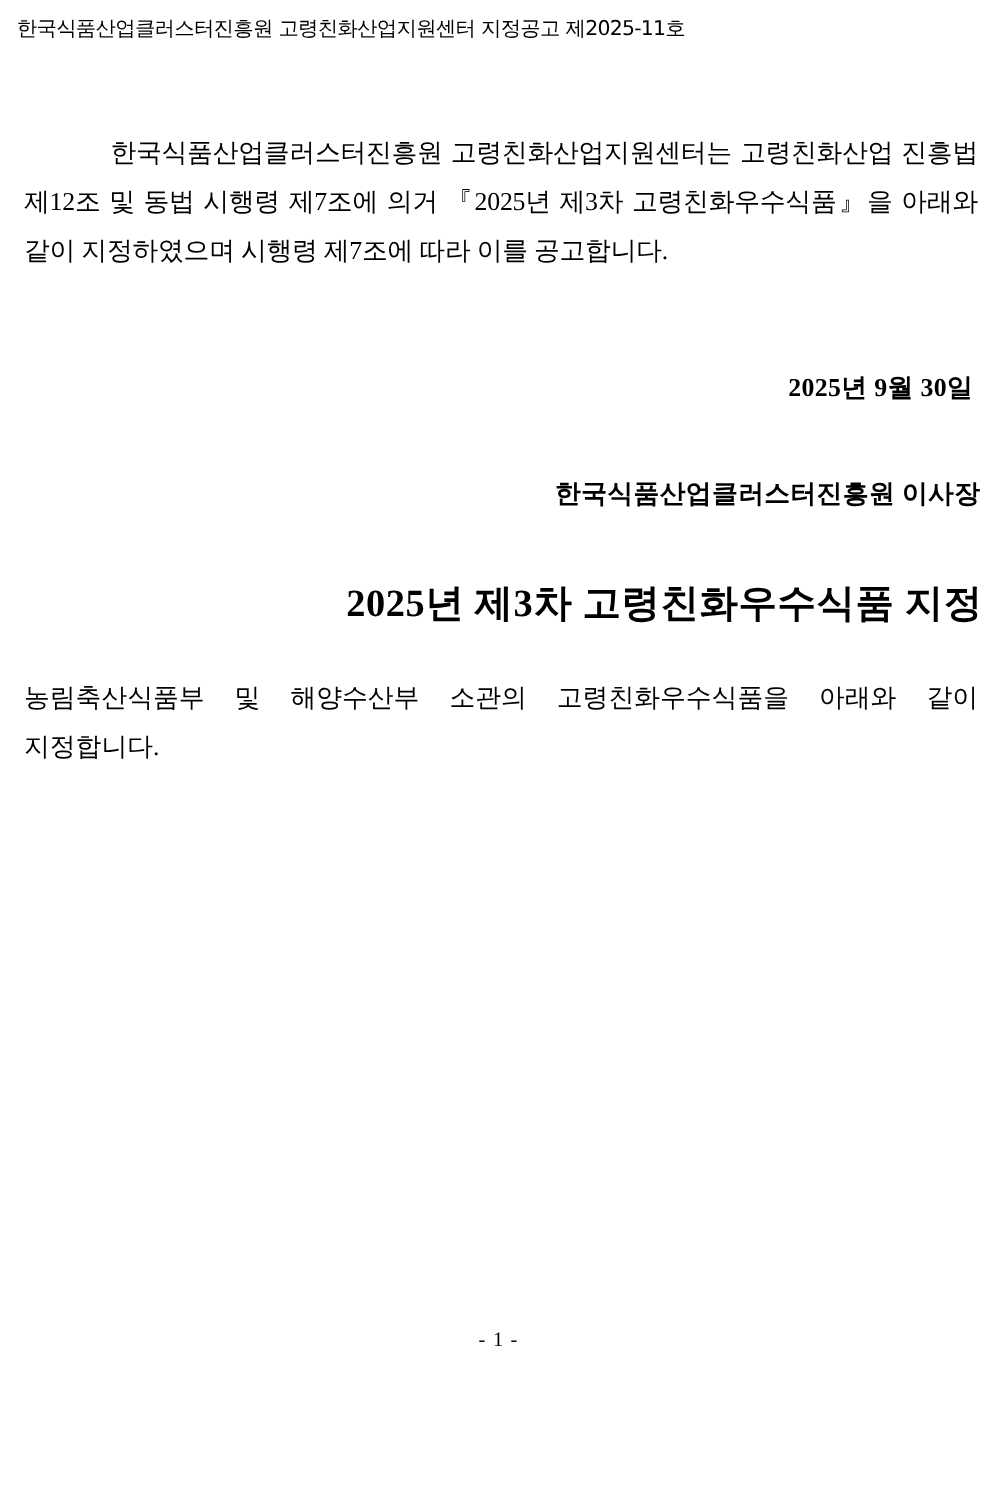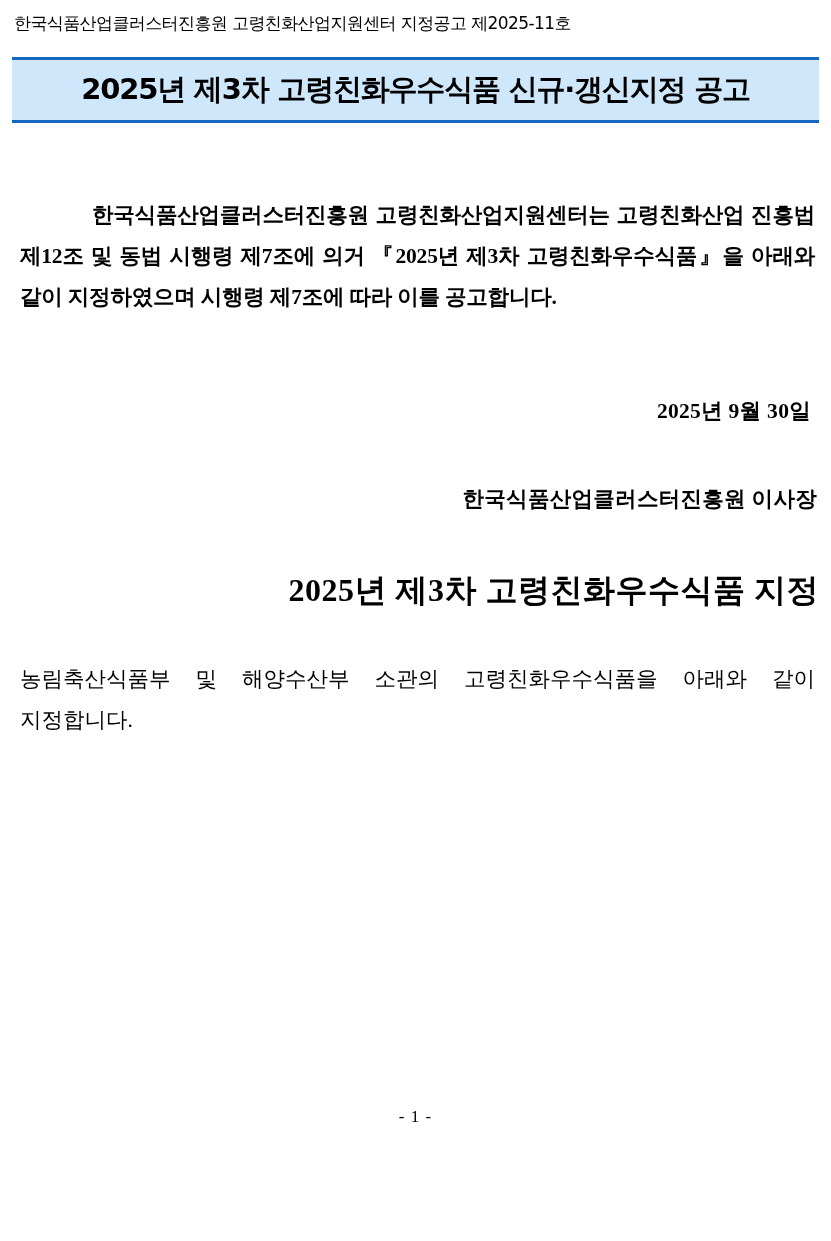--- a/index.html
+++ b/index.html
@@ -59,21 +59,20 @@
     margin-top: 72px;
     padding: 0 4px 0 8px;
   }
   .para {
     font-size: 21.5px;
     line-height: 41px;
     text-align: justify;
     text-justify: inter-character;
     letter-spacing: -0.2px;
     word-break: keep-all;
-    font-weight: bold;
   }
   .para.indent {
     text-indent: 72px;
   }
 
   
   .sig-date {
     margin-top: 78px;
     text-align: right;
     font-size: 21.5px;
@@ -94,21 +93,21 @@
   .section-heading {
     margin-top: 56px;
     text-align: right;
     font-size: 32px;
     font-weight: bold;
     letter-spacing: 0.5px;
   }
 
   
   .notice-block {
-    margin-top: 46px;
+    margin-top: 36px;
     padding: 0 4px 0 8px;
   }
   .notice {
     font-size: 21.5px;
     line-height: 41px;
     text-align: justify;
     text-justify: inter-character;
     word-break: keep-all;
   }
 
@@ -132,23 +131,20 @@
     letter-spacing: 1px;
   }
 </style>
 </head>
 <body>
 
 <div class="page">
 
   <div class="doc-header">한국식품산업클러스터진흥원 고령친화산업지원센터 지정공고 제2025-11호</div>
 
-  <div class="title-band">
-    <div class="title-text">2025년 제3차 고령친화우수식품 신규·갱신지정 공고</div>
-  </div>
 
   <div class="body-block">
     <p class="para indent">한국식품산업클러스터진흥원  고령친화산업지원센터는  고령친화산업 진흥법 제12조 및 동법 시행령 제7조에 의거 『2025년 제3차 고령친화우수식품』을 아래와 같이 지정하였으며 시행령 제7조에 따라 이를 공고합니다.</p>
   </div>
 
   <div class="sig-date">2025년 9월 30일</div>
 
   <div class="sig-org">한국식품산업클러스터진흥원 이사장</div>
 
   <div class="section-heading">2025년 제3차 고령친화우수식품 지정</div>

